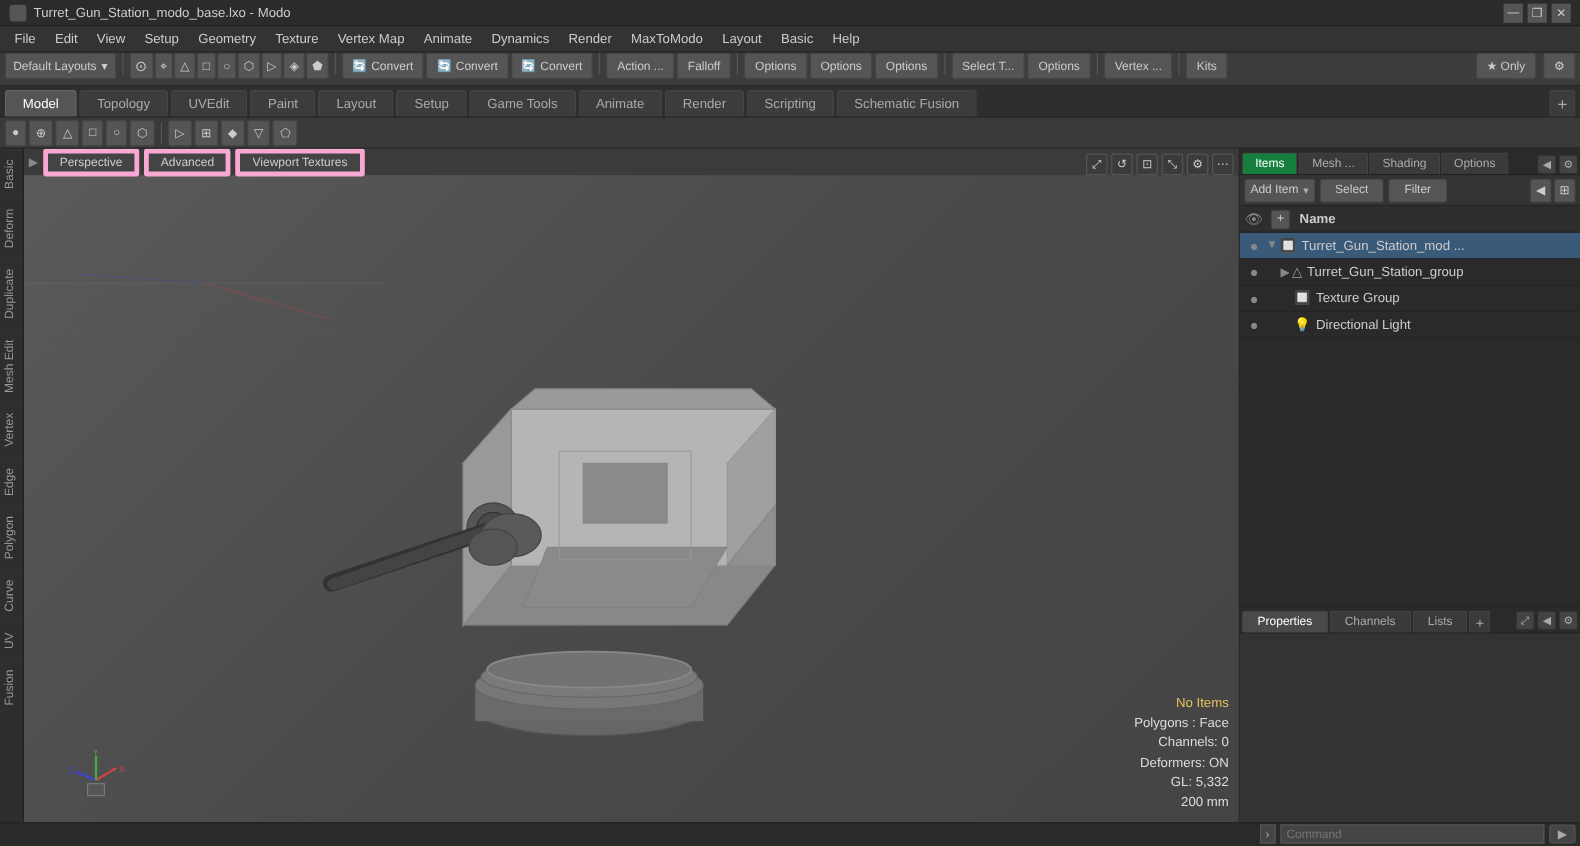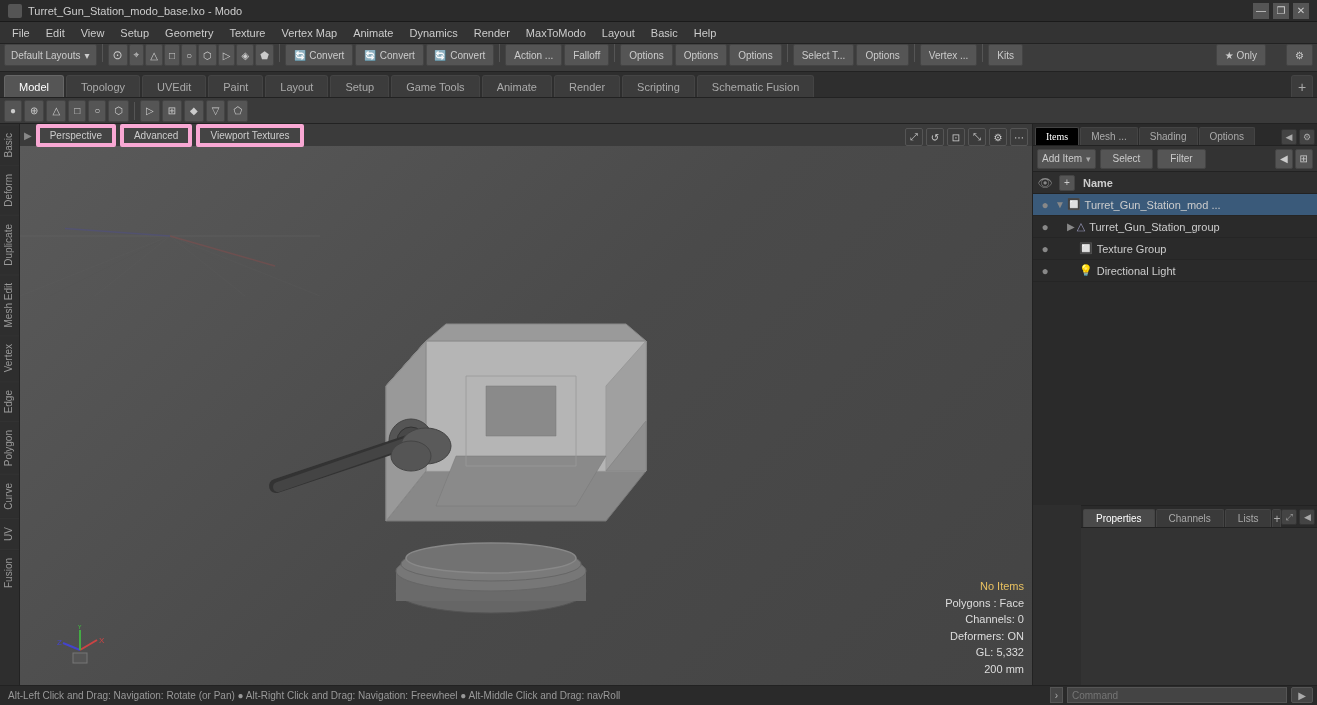--- a/index.html
+++ b/index.html
@@ -255,21 +255,21 @@
       border: 1px solid #444;
       border-bottom: none;
       color: #aaa;
       cursor: pointer;
       font-size: 10px;
       display: flex;
       align-items: center;
       border-radius: 2px 2px 0 0;
       margin-right: 1px;
     }
-    .rpanel-tab.active { background: #000000; color: #fff; font-family: Liberation Serif, serif; }
+    .rpanel-tab.active { background: #15803d; color: #fff; }
     .rpanel-tab-controls { margin-left: auto; display: flex; align-items: center; gap: 2px; }
 
     
     #items-toolbar {
       height: 26px;
       background: #333;
       display: flex;
       align-items: center;
       padding: 0 4px;
       gap: 4px;
@@ -345,21 +345,20 @@
     .item-icon { margin-right: 4px; font-size: 11px; }
     .item-label { font-size: 11px; color: #ccc; }
 
     
     #bottom-panel {
       height: 180px;
       background: #2e2e2e;
       border-top: 1px solid #222;
       display: flex;
       flex-direction: column;
-      margin-left: 48px;
     }
     #bottom-panel-tabs {
       height: 22px;
       background: #2a2a2a;
       display: flex;
       align-items: flex-end;
       padding: 0 2px;
       border-bottom: 1px solid #222;
     }
     .bpanel-tab {
@@ -537,21 +536,21 @@
   <button class="toolbar-btn">Options</button>
   <button class="toolbar-btn">Options</button>
   <button class="toolbar-btn">Options</button>
   <div class="toolbar-sep"></div>
   <button class="toolbar-btn">Select T...</button>
   <button class="toolbar-btn">Options</button>
   <div class="toolbar-sep"></div>
   <button class="toolbar-btn">Vertex ...</button>
   <div class="toolbar-sep"></div>
   <button class="toolbar-btn">Kits</button>
-  <div style="margin-left:auto; display:flex; gap:20px;">
+  <div style="margin-left:auto; display:flex; gap:6px;">
     <button class="toolbar-btn">★ Only</button>
     <button class="toolbar-btn">⚙</button>
   </div>
 </div>
 
 <div id="tabbar">
   <div class="tab active">Model</div>
   <div class="tab">Topology</div>
   <div class="tab">UVEdit</div>
   <div class="tab">Paint</div>
@@ -778,19 +777,18 @@
           <button class="bpanel-ctrl-btn">⚙</button>
         </div>
       </div>
       <div id="bottom-content"></div>
     </div>
   </div>
 
 </div>
 
 <div id="statusbar" style="position:relative;">
-  <span>Alt-Left Click and Drag: Navigation: Rotate (or Pan) ● Alt-Right Click and Drag: Navigation: Freewheel ● Alt-Middle Click and Drag: navRoll</span>
   <div id="command-bar">
     <button style="height:16px; padding:0 4px; background:#444; border:1px solid #555; color:#aaa; font-size:10px; cursor:pointer;">›</button>
     <input id="command-input" type="text" placeholder="Command" style="">
     <button style="width:22px; height:16px; background:#444; border:1px solid #555; color:#aaa; font-size:10px; cursor:pointer; border-radius:2px;">▶</button>
   </div>
 </div>
 
 </body></html>

